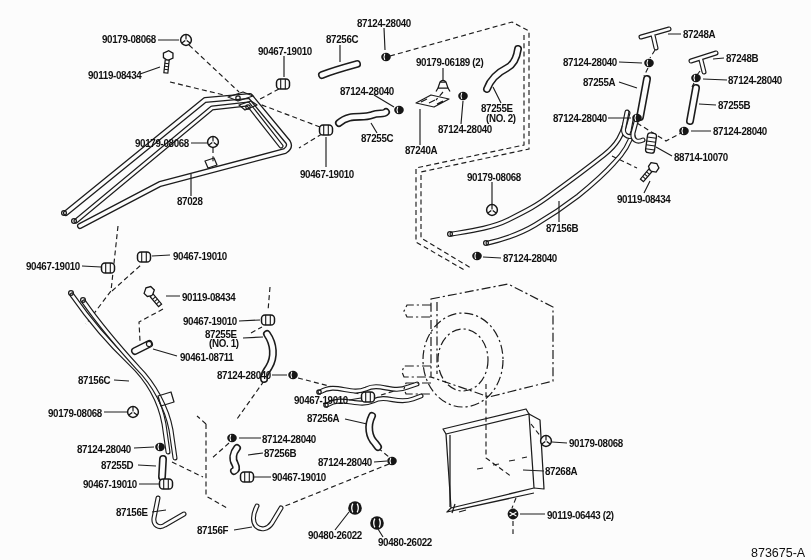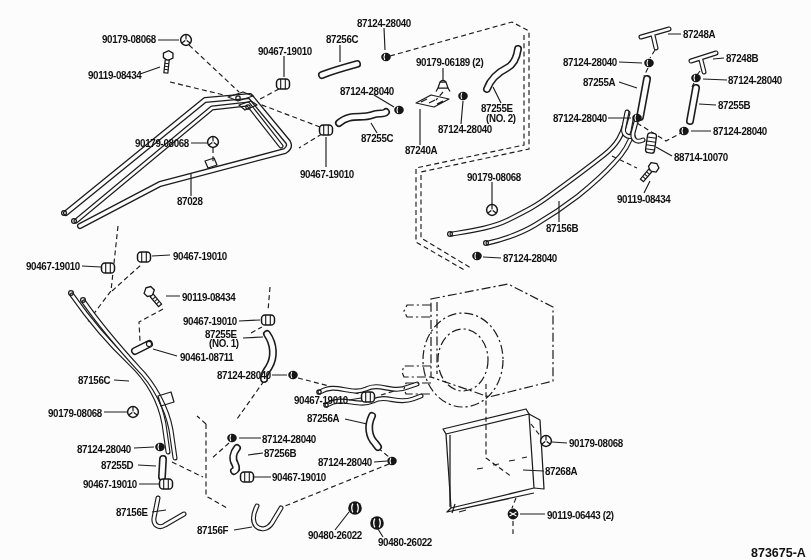--- a/index.html
+++ b/index.html
@@ -1,21 +1,21 @@
 <!DOCTYPE html>
 <html><head>
 <meta charset="utf-8">
 <style>
   html,body{margin:0;padding:0;background:#e8e8e8;}
   .canvas{position:relative;width:811px;height:560px;background:#fcfcfc;overflow:hidden;
           font-family:"Liberation Sans",sans-serif;}
   svg{position:absolute;left:0;top:0;}
   .lbl{position:absolute;font-weight:700;font-size:10.5px;line-height:1.05;color:#101010;
        white-space:nowrap;letter-spacing:-0.35px;transform:scaleX(0.93);transform-origin:0 0;}
-  .drw{position:absolute;font-weight:700;font-size:12.5px;color:#101010;white-space:nowrap;}
+  .drw{position:absolute;font-weight:400;font-size:12.5px;color:#101010;white-space:nowrap;}
   
   .tb{stroke:#1c1c1c;stroke-width:6;fill:none;stroke-linejoin:round;stroke-linecap:round}
   .tw{stroke:#fcfcfc;stroke-width:3.4;fill:none;stroke-linejoin:round;stroke-linecap:round}
   .mb{stroke:#1c1c1c;stroke-width:5;fill:none;stroke-linejoin:round;stroke-linecap:round}
   .mw{stroke:#fcfcfc;stroke-width:2.7;fill:none;stroke-linejoin:round;stroke-linecap:round}
   .hb{stroke:#1c1c1c;stroke-width:8;fill:none;stroke-linejoin:round;stroke-linecap:round}
   .hw{stroke:#fcfcfc;stroke-width:4.8;fill:none;stroke-linejoin:round;stroke-linecap:round}
   .ld{stroke:#1c1c1c;stroke-width:1.15;fill:none}
   .dsh{stroke:#1c1c1c;stroke-width:1.15;fill:none;stroke-dasharray:5 3.2}
   .phm{stroke:#1c1c1c;stroke-width:1.2;fill:none;stroke-dasharray:9 3 2.2 3}

